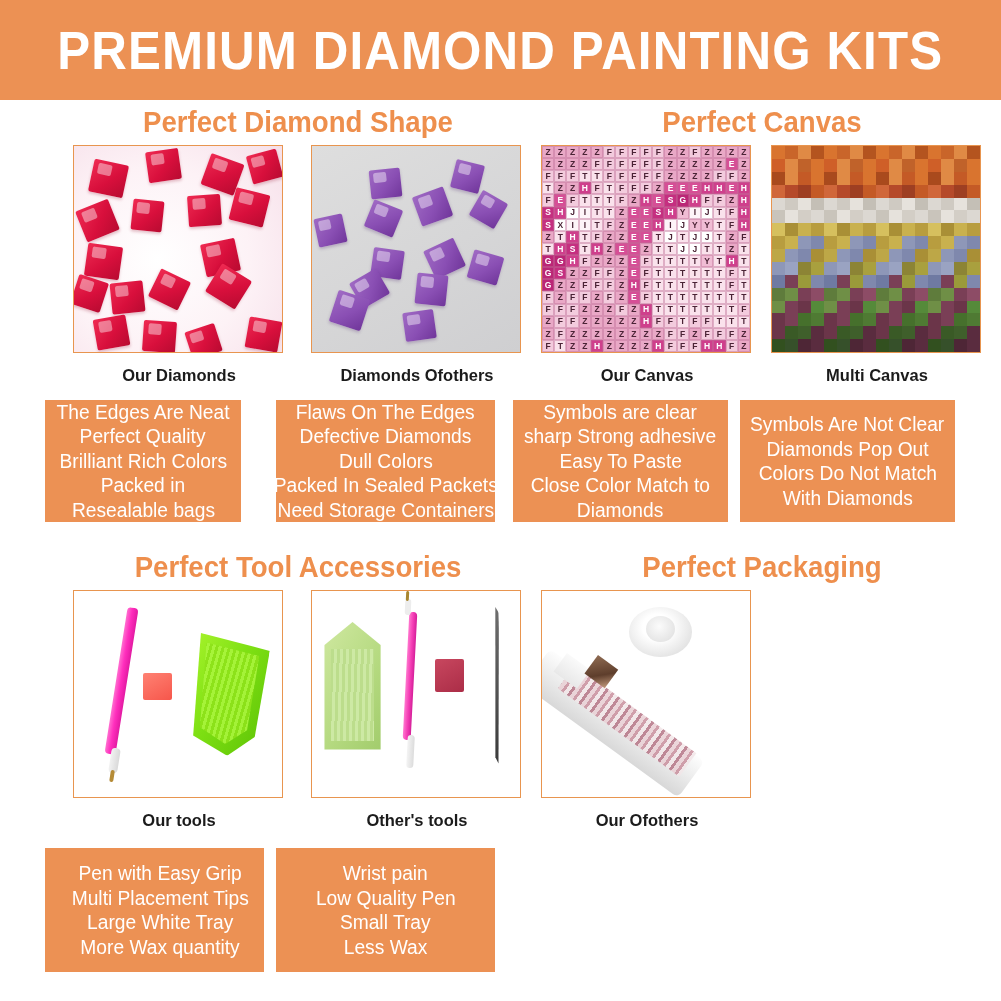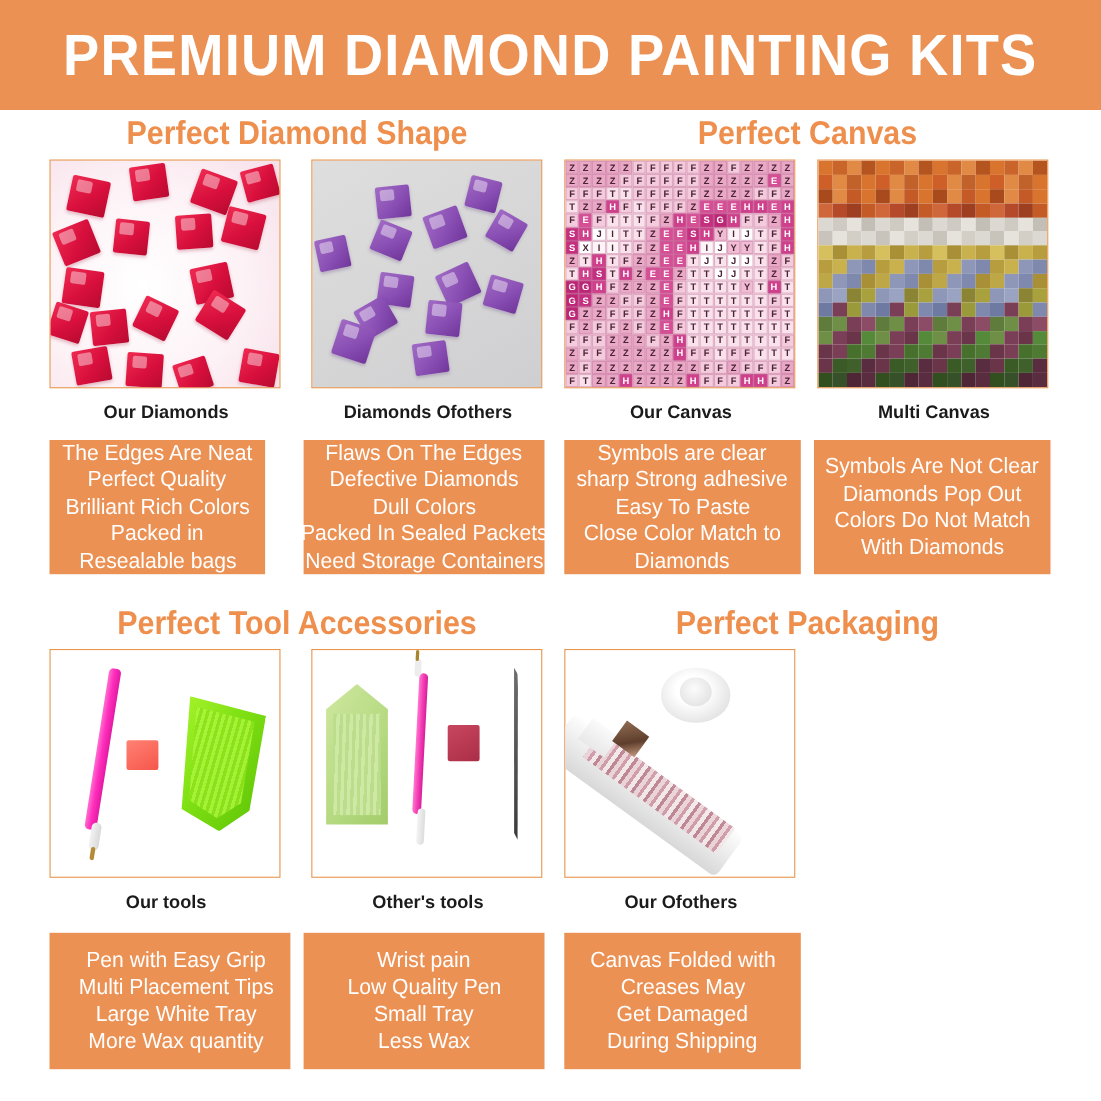--- a/index.html
+++ b/index.html
@@ -21,21 +21,21 @@
     color:#ffffff;
     font-size:53px;
     font-weight:bold;
     letter-spacing:1.2px;
     transform:scaleX(0.93);
     white-space:nowrap;
     font-family:"Liberation Sans", sans-serif;
   }
 
   
-  .quad{position:absolute;}
+  .quad{position:absolute;margin-left:28px;}
   .quad-title{
     position:absolute;top:0;left:0;width:100%;
     text-align:center;
     color:#ee8f4d;
     font-weight:bold;
     font-size:30px;
     transform:scaleX(0.92);
     white-space:nowrap;
   }
   .pair{
@@ -889,21 +889,15 @@
                background:linear-gradient(135deg,#8f6b52,#5e3e2c 60%,#c39a7d);
                transform:rotate(36deg);transform-origin:left top;"></div>
         </div>
         <div class="caption">Our Ofothers</div>
       </div>
 
     </div>
   </div>
 
   <div class="boxrow" style="top:848px;left:513px;width:442px;">
-    <div class="tbox" style="width:215px;height:124px;">
-      <div class="ln">Canvas Folded with</div>
-      <div class="ln">Creases May</div>
-      <div class="ln">Get Damaged</div>
-      <div class="ln">During Shipping</div>
-    </div>
   </div>
 
 </div>
 
 </body></html>

